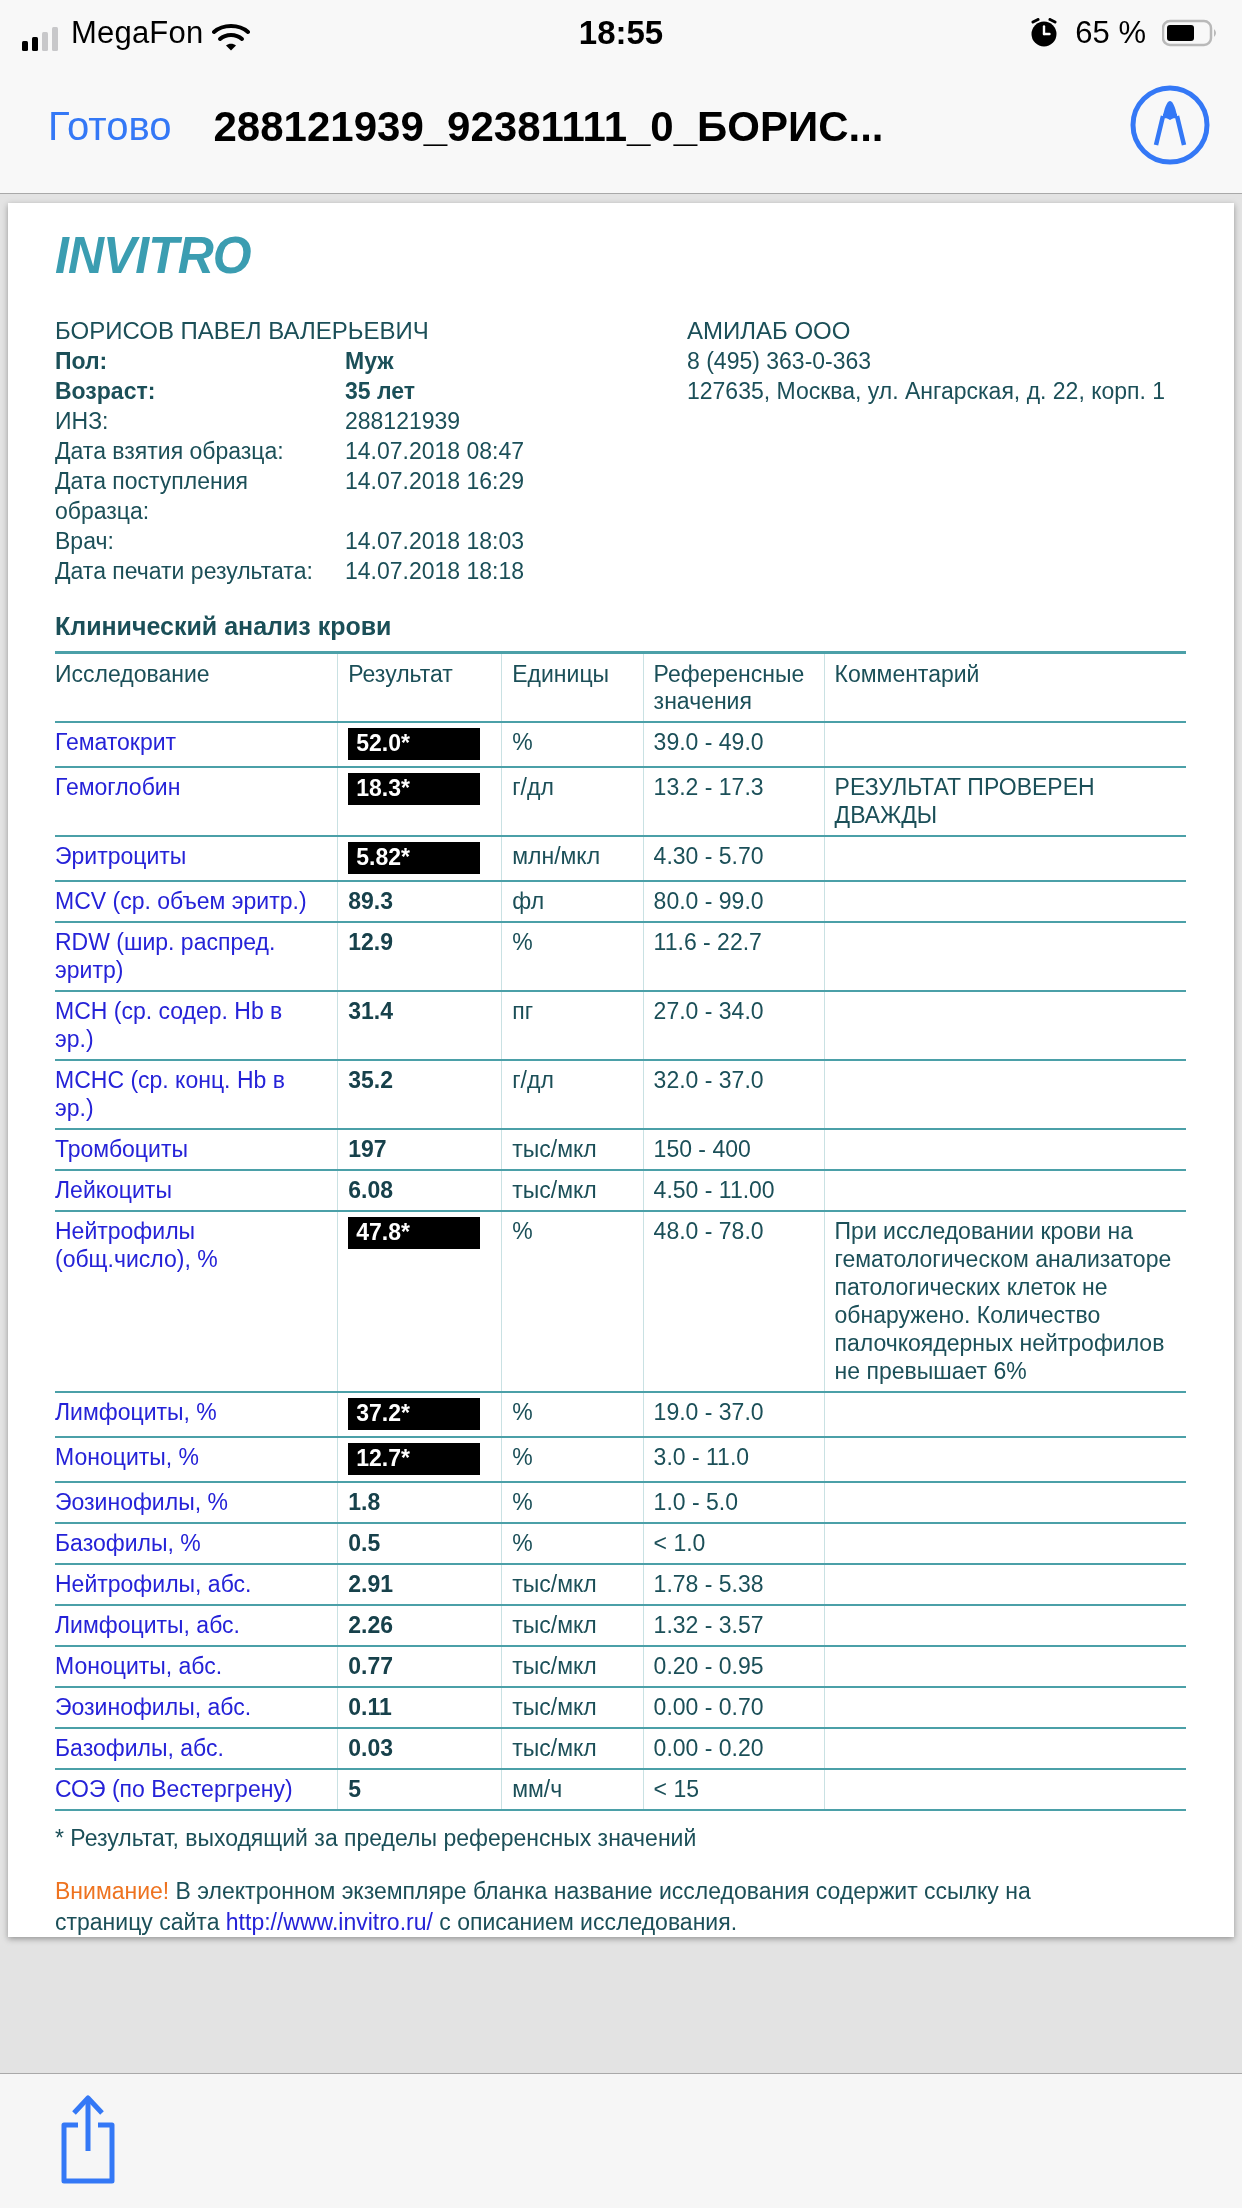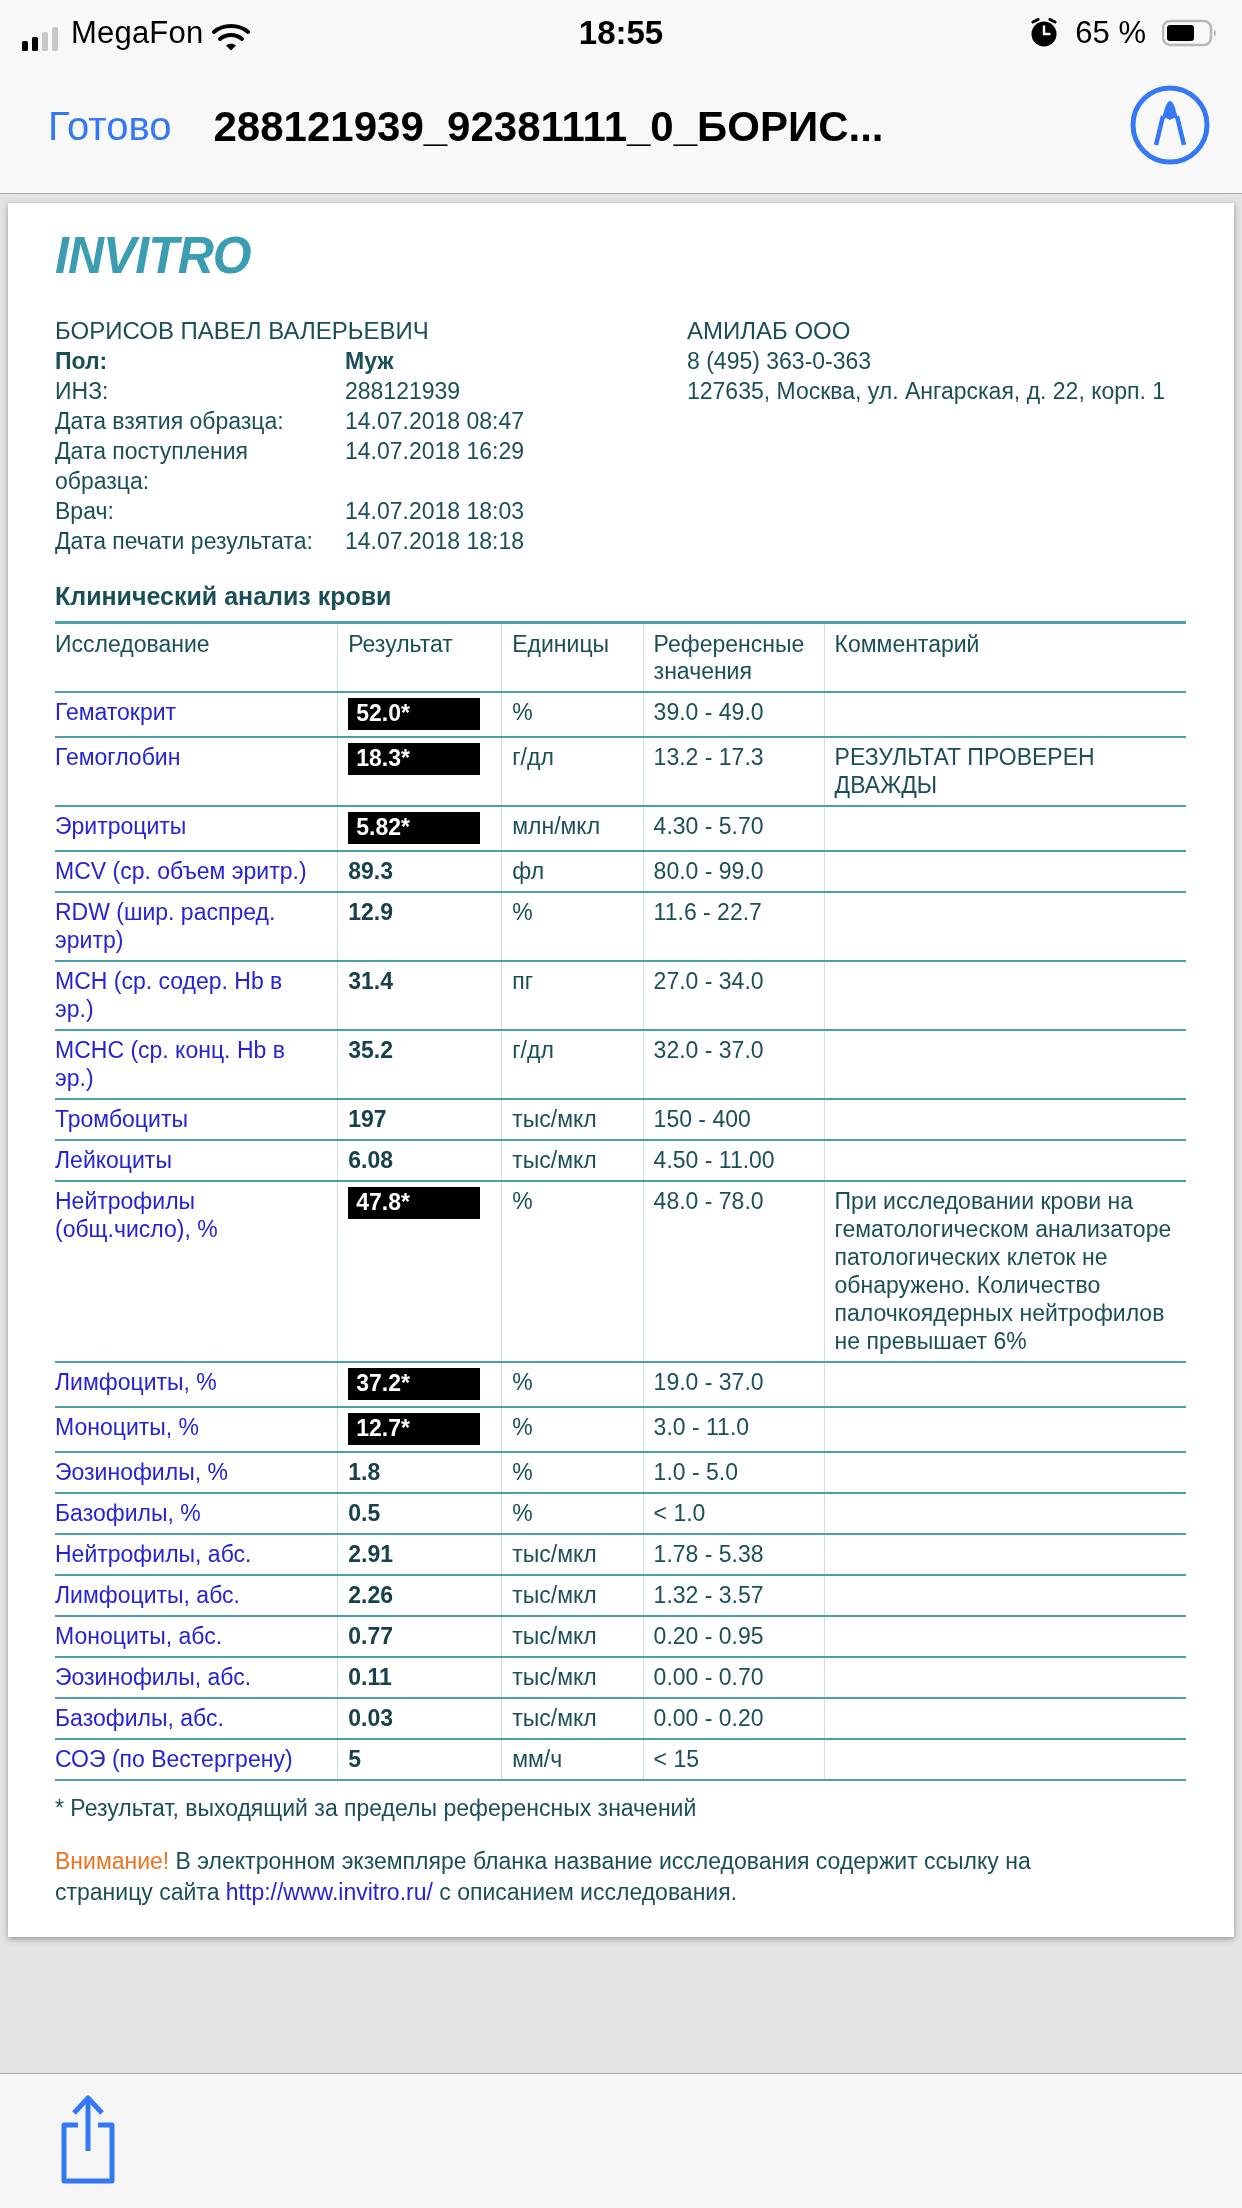--- a/index.html
+++ b/index.html
@@ -138,20 +138,24 @@
 
     <div class="logo">INVITRO</div>
 
     <div class="info-grid">
       <div class="info-rows">
         <div class="p-name">БОРИСОВ ПАВЕЛ ВАЛЕРЬЕВИЧ</div>
         <div id="patient-fields">
             <div class="info-row">
               <span class="lbl b">Пол:</span>
               <span class="val b">Муж</span>
+            </div>
+            <div class="info-row">
+              <span class="lbl b">Возраст:</span>
+              <span class="val b">35 лет</span>
             </div>
             <div class="info-row">
               <span class="lbl">ИНЗ:</span>
               <span class="val">288121939</span>
             </div>
             <div class="info-row">
               <span class="lbl">Дата взятия образца:</span>
               <span class="val">14.07.2018 08:47</span>
             </div>
             <div class="info-row">

